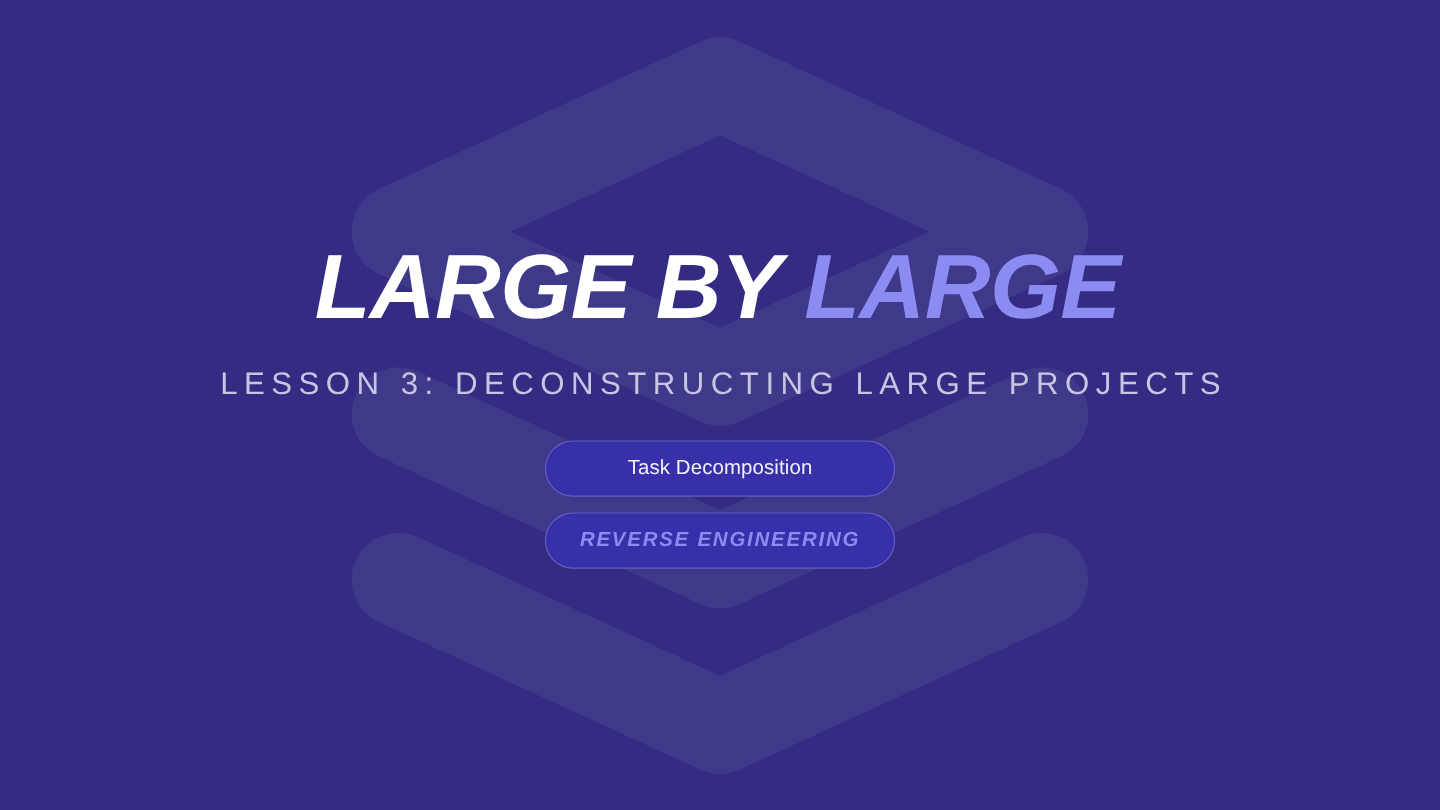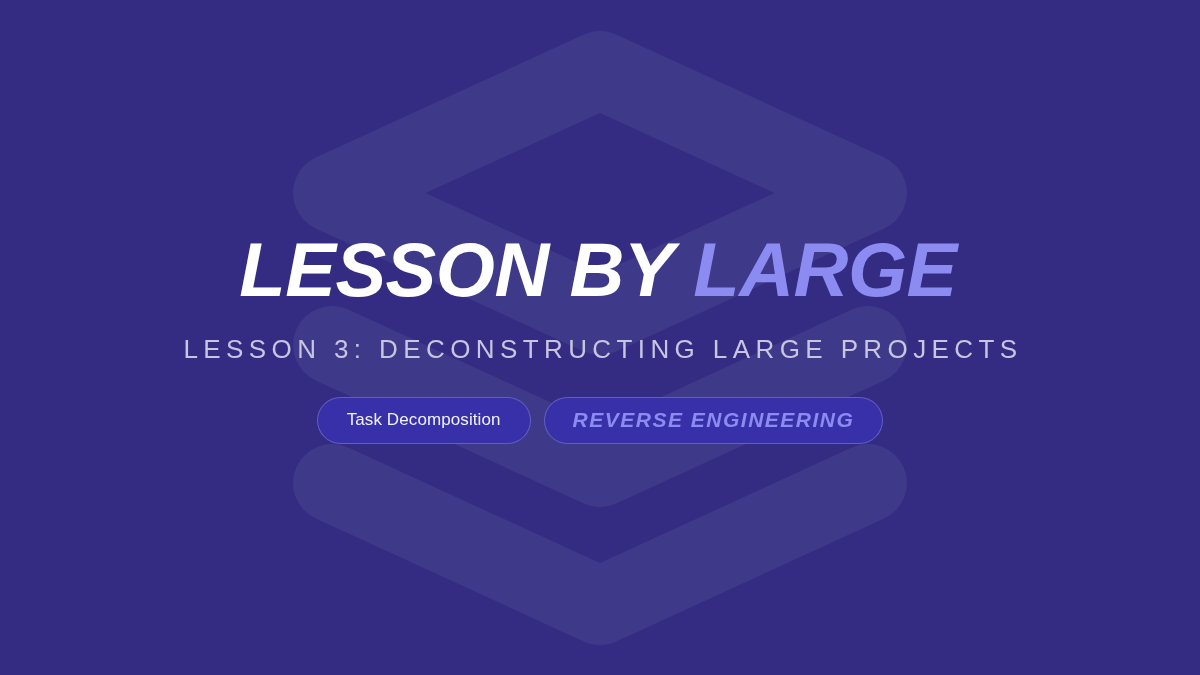--- a/index.html
+++ b/index.html
@@ -65,21 +65,21 @@
     letter-spacing: 5.4px;
     color: #C8C5E2;
     white-space: nowrap;
     text-transform: uppercase;
     margin-bottom: 32px;
     transform: translateX(3px);
   }
 
   .chips {
     display: flex;
-    flex-direction: row;
+    flex-direction: column;
     gap: 13px;
   }
 
   .chip {
     border-radius: 999px;
     background: #3730A8;
     border: 1px solid rgba(150,148,230,0.45);
     display: flex;
     align-items: center;
     justify-content: center;
@@ -91,21 +91,21 @@
     padding: 0 29px;
     font-size: 17px;
     font-weight: 400;
     color: #F2F1FB;
     letter-spacing: 0.1px;
   }
 
   .chip-secondary {
     height: 47px;
     padding: 0 28px;
-    font-size: 21px;
+    font-size: 17px;
     font-weight: 700;
     font-style: italic;
     color: #8B8BF2;
     letter-spacing: 1.5px;
     text-transform: uppercase;
   }
 </style>
 </head>
 <body>
 
@@ -118,21 +118,21 @@
 
       <path d="M 332 345 L 600 468 L 868 345" stroke-width="78"></path>
 
       <path d="M 332 483 L 600 606 L 868 483" stroke-width="78"></path>
     </g>
   </svg>
 
   <div class="content">
 
     <h1 class="title">
-      <span class="word">LESSON BY </span><span class="accent">LARGE</span>
+      <span class="word">LARGE BY </span><span class="accent">LARGE</span>
     </h1>
 
     <div class="subtitle">LESSON 3: DECONSTRUCTING LARGE PROJECTS</div>
 
     <div class="chips">
       <div class="chip chip-primary">Task Decomposition</div>
       <div class="chip chip-secondary">REVERSE ENGINEERING</div>
     </div>
 
   </div>

